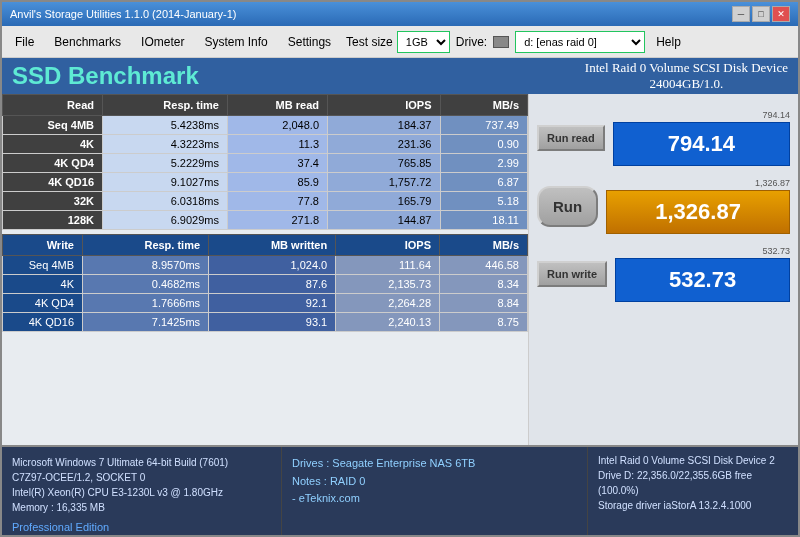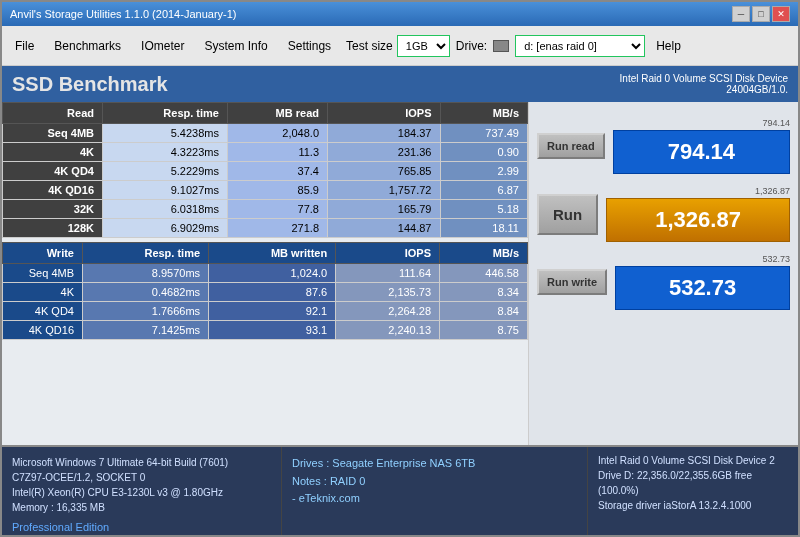--- a/index.html
+++ b/index.html
@@ -46,21 +46,21 @@
     }
     .title-btn.minimize { background: #d0d0d0; }
     .title-btn.maximize { background: #d0d0d0; }
     .title-btn.close { background: #e05050; color: white; }
     .menu-bar {
       background: #e8e8e8;
       border-bottom: 1px solid #ccc;
       display: flex;
       align-items: center;
       padding: 2px 4px;
-      height: 40px;
+      height: 32px;
       gap: 2px;
     }
     .menu-item {
       padding: 3px 8px;
       cursor: pointer;
       font-size: 12px;
       border: 1px solid transparent;
       border-radius: 2px;
     }
     .drive-select {
@@ -87,28 +87,29 @@
     .header-bar {
       background: #3060a0;
       color: white;
       padding: 4px 10px;
       display: flex;
       align-items: center;
       justify-content: space-between;
       height: 36px;
     }
     .ssd-title {
-      font-size: 20px;
-      font-weight: bold;
-      color: #e5e5e5;
+      font-size: 24px;
+      font-weight: bold;
+      color: #5eead4;
     }
     .device-info {
-      text-align: right;
-      font-size: 10px;
-      color: white;
+      text-align: center;
+      font-size: 13px;
+      color: white;
+      font-family: Liberation Serif, serif;
     }
     .content {
       display: flex;
       flex: 1;
       overflow: hidden;
     }
     .table-section {
       flex: 1;
       background: #e8ecf0;
       overflow: hidden;
@@ -378,21 +379,21 @@
 
       <div style="display:flex;align-items:center;gap:8px;margin-top:8px;">
         <button class="run-btn" style="font-size:11px;padding:5px 8px;">Run read</button>
         <div style="display:flex;flex-direction:column;flex:1;gap:2px;">
           <div style="font-size:9px;color:#555;text-align:right;">794.14</div>
           <div class="score-box-blue">794.14</div>
         </div>
       </div>
 
       <div style="display:flex;align-items:center;gap:8px;margin-top:6px;">
-        <button class="run-btn" style="font-size:15px;padding:10px 14px;font-weight:bold;">Run</button>
+        <button class="run-btn" style="font-size:15px;padding:10px 14px;font-weight:bold;border-radius:13px;">Run</button>
         <div style="display:flex;flex-direction:column;flex:1;gap:2px;">
           <div style="font-size:9px;color:#555;text-align:right;">1,326.87</div>
           <div class="score-box-gold">1,326.87</div>
         </div>
       </div>
 
       <div style="display:flex;align-items:center;gap:8px;margin-top:6px;">
         <button class="run-btn" style="font-size:11px;padding:5px 8px;">Run write</button>
         <div style="display:flex;flex-direction:column;flex:1;gap:2px;">
           <div style="font-size:9px;color:#555;text-align:right;">532.73</div>

